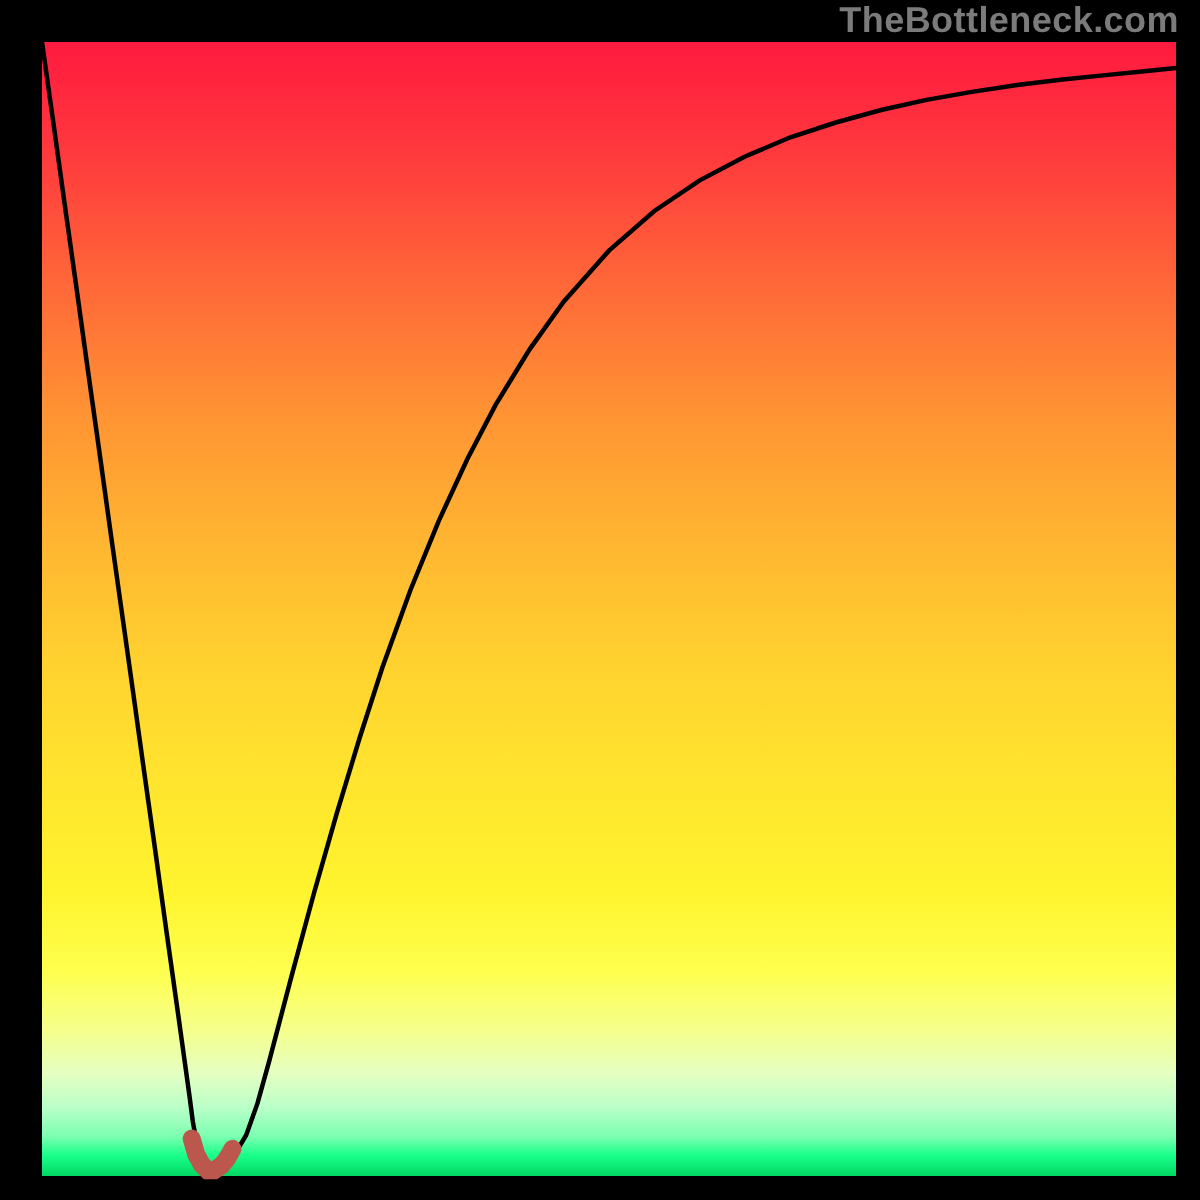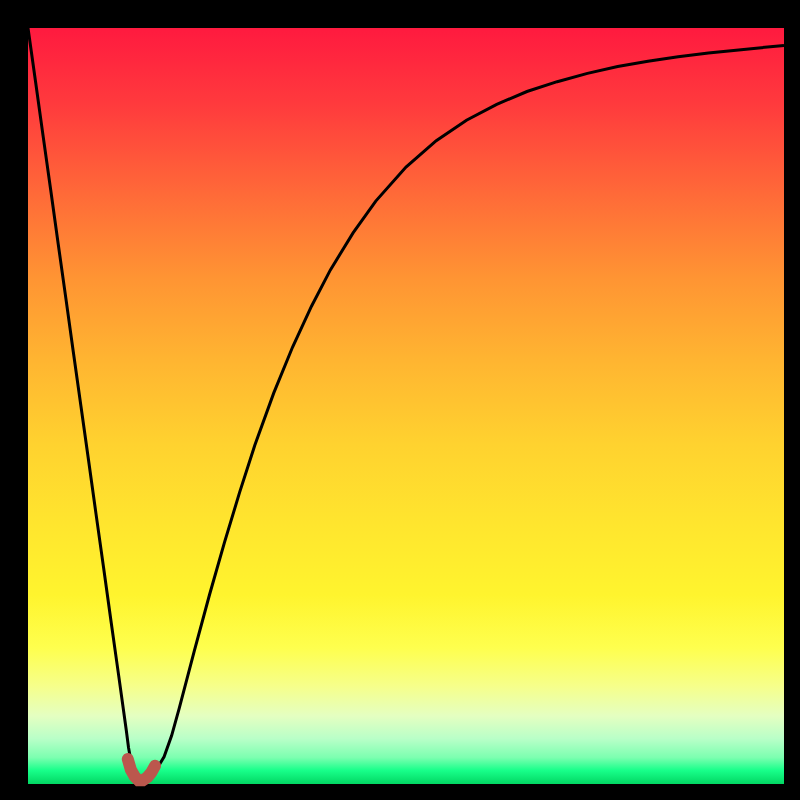--- a/index.html
+++ b/index.html
@@ -58,13 +58,14 @@
 <body>
 <div class="stage">
 
   <div class="plot-area" style="left: 28px; top: 28px; width: 756px; height: 756px;"></div>
 
   <svg class="curve-layer" viewBox="0 0 800 800" preserveAspectRatio="none">
     <path fill="none" stroke="#000000" stroke-width="3" d="M28.00 28.00 L35.56 81.68 L43.12 136.11 L50.68 189.78 L58.24 244.22 L65.80 297.89 L73.36 352.32 L80.92 406.00 L88.48 459.68 L96.04 514.11 L103.60 567.78 L111.16 622.22 L118.72 675.89 L126.28 730.32 L128.55 747.71 L131.57 764.34 L133.84 774.17 L136.86 779.46 L139.89 781.73 L142.91 781.73 L146.69 780.22 L150.47 777.20 L155.01 771.90 L164.08 756.78 L171.64 735.62 L179.20 708.40 L194.32 650.94 L209.44 595.00 L224.56 542.08 L239.68 492.18 L254.80 445.31 L273.70 393.15 L292.60 347.03 L311.50 306.21 L330.40 269.92 L353.08 232.88 L375.76 201.12 L406.00 167.10 L436.24 140.64 L466.48 120.23 L496.72 104.36 L526.96 91.50 L557.20 81.68 L587.44 73.36 L617.68 66.56 L647.92 61.26 L678.16 56.73 L708.40 52.95 L738.64 49.92 L761.32 47.66 L784.00 45.39"></path>
     <path fill="none" stroke-linecap="round" d="M127.79 759.05 L130.82 769.64 L134.60 776.44 L138.38 780.22 L142.91 780.22 L147.45 777.20 L151.23 772.66 L155.01 765.86" stroke="#bb574d" stroke-width="12"></path>
   </svg>
 
+  <div class="watermark" style="font-size: 24px;">TheBottleneck.com</div>
 </div>
 
 </body></html>

